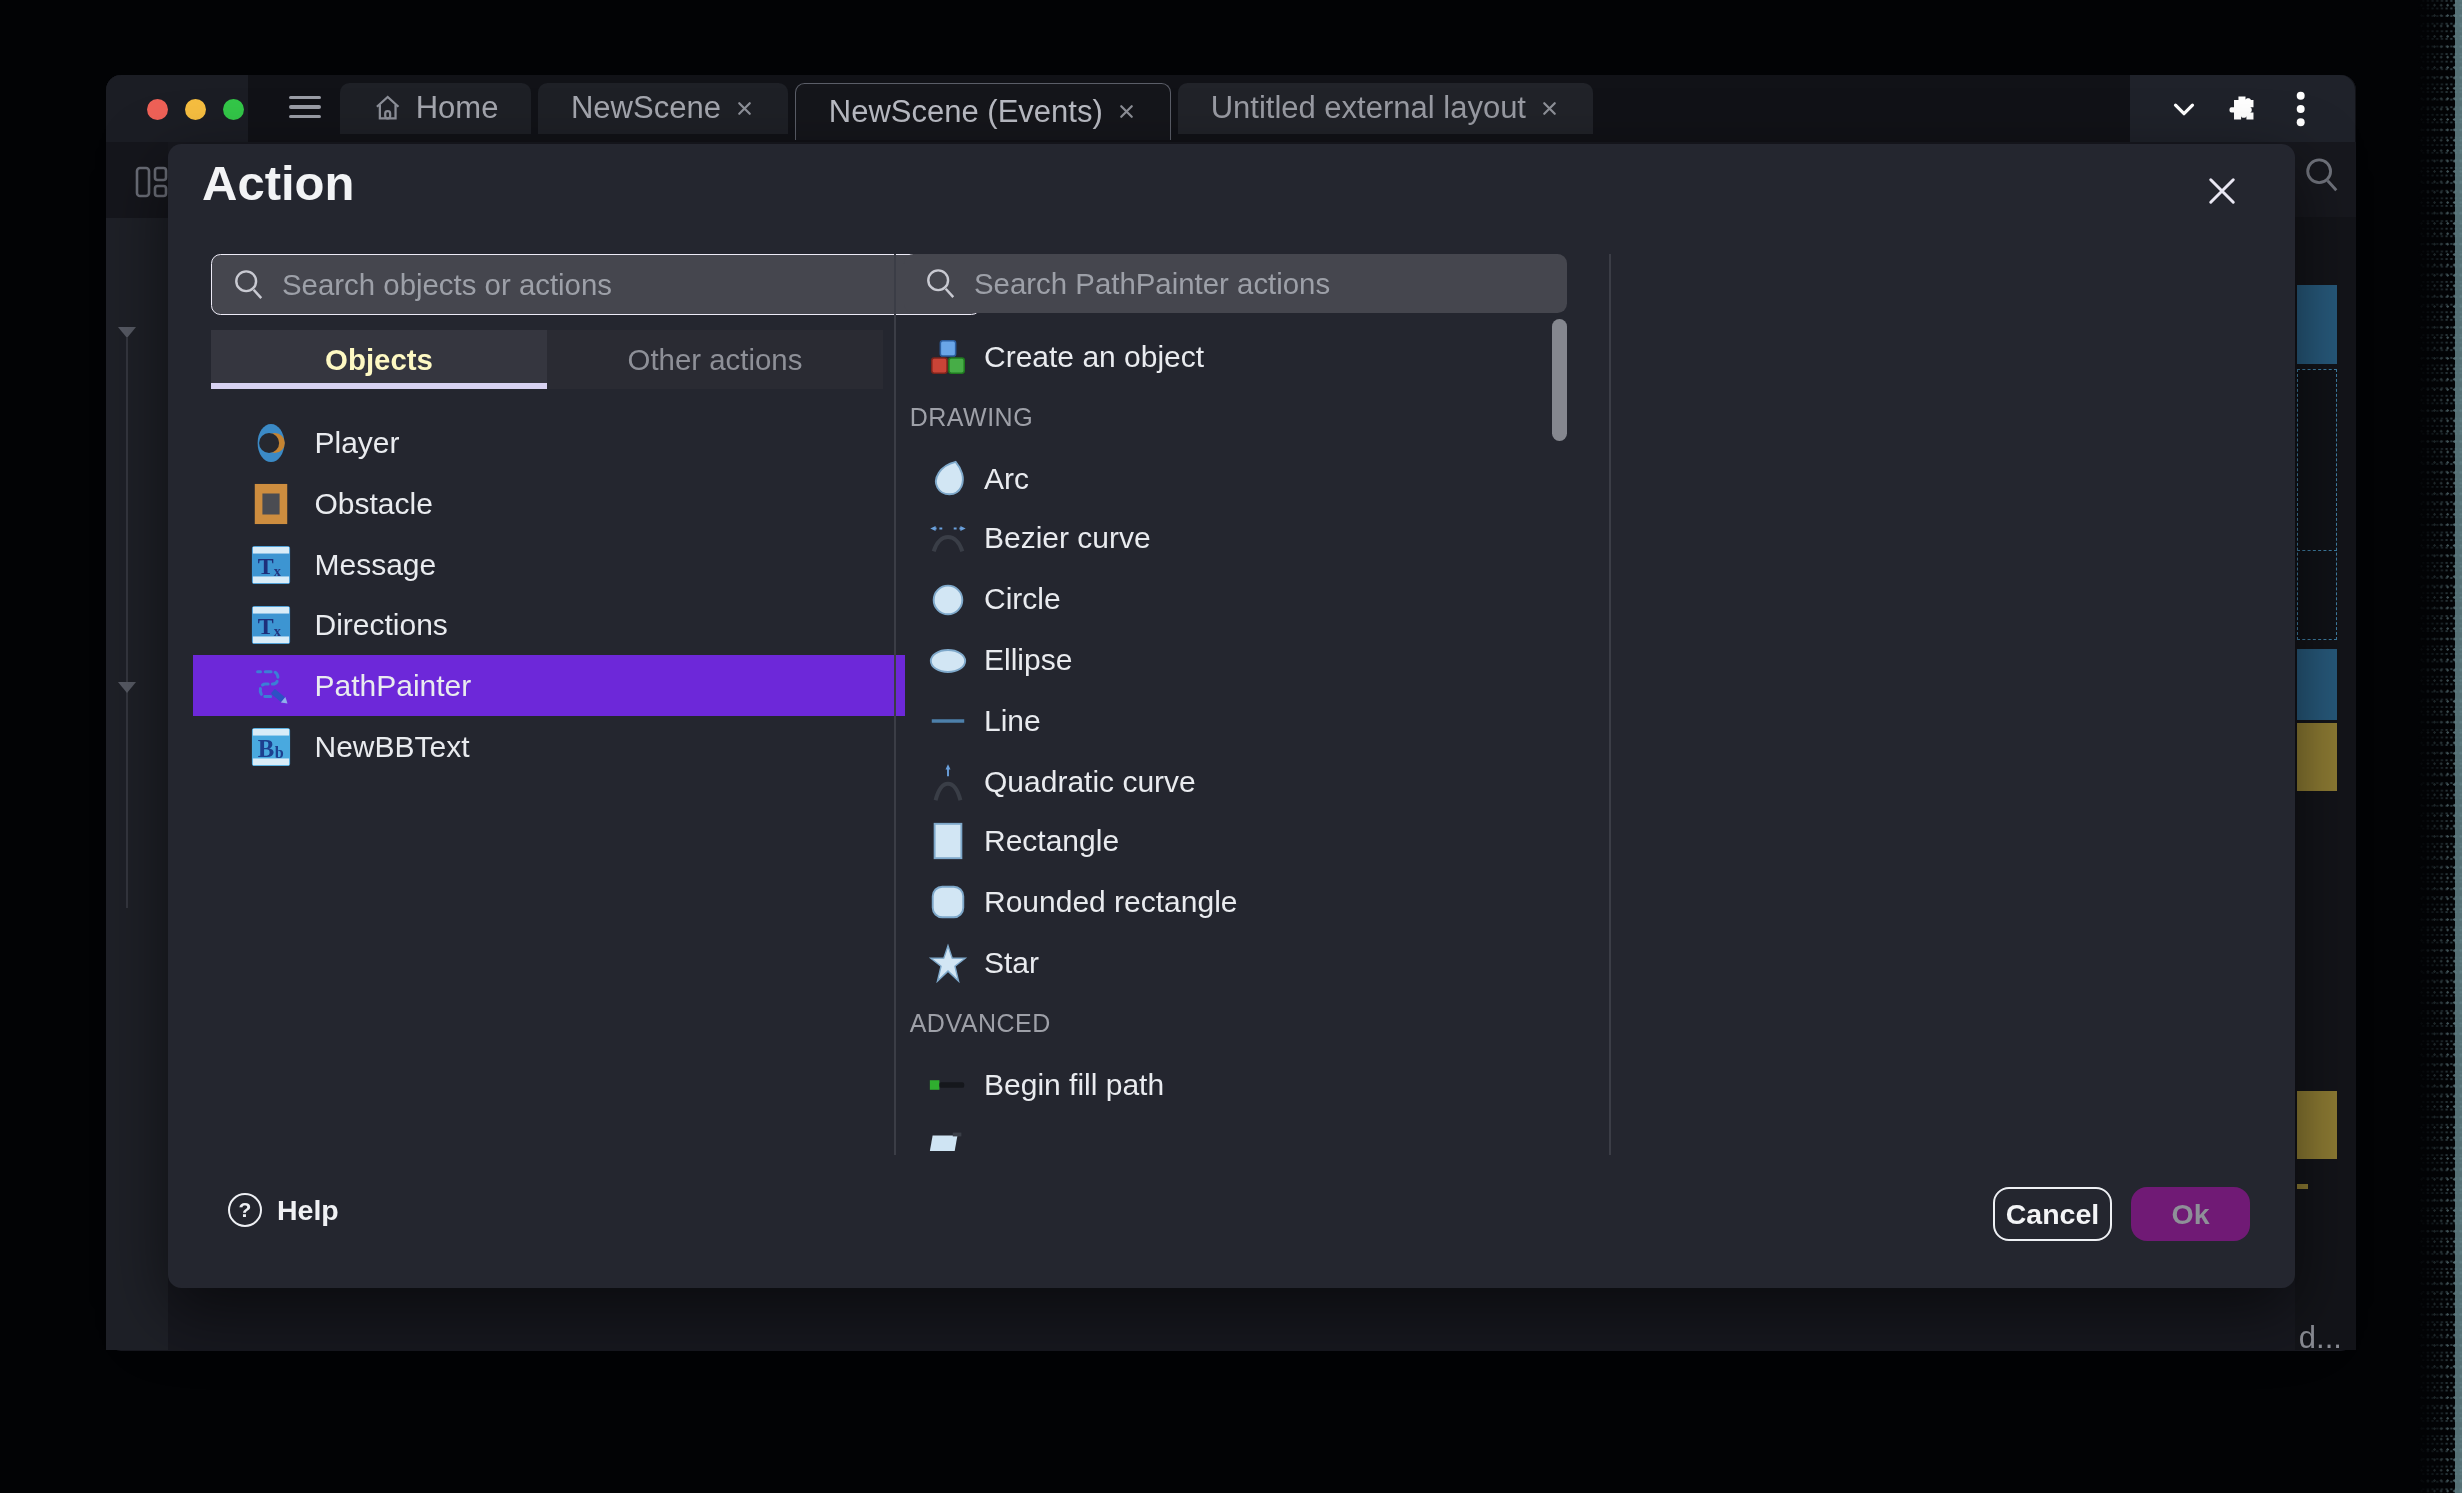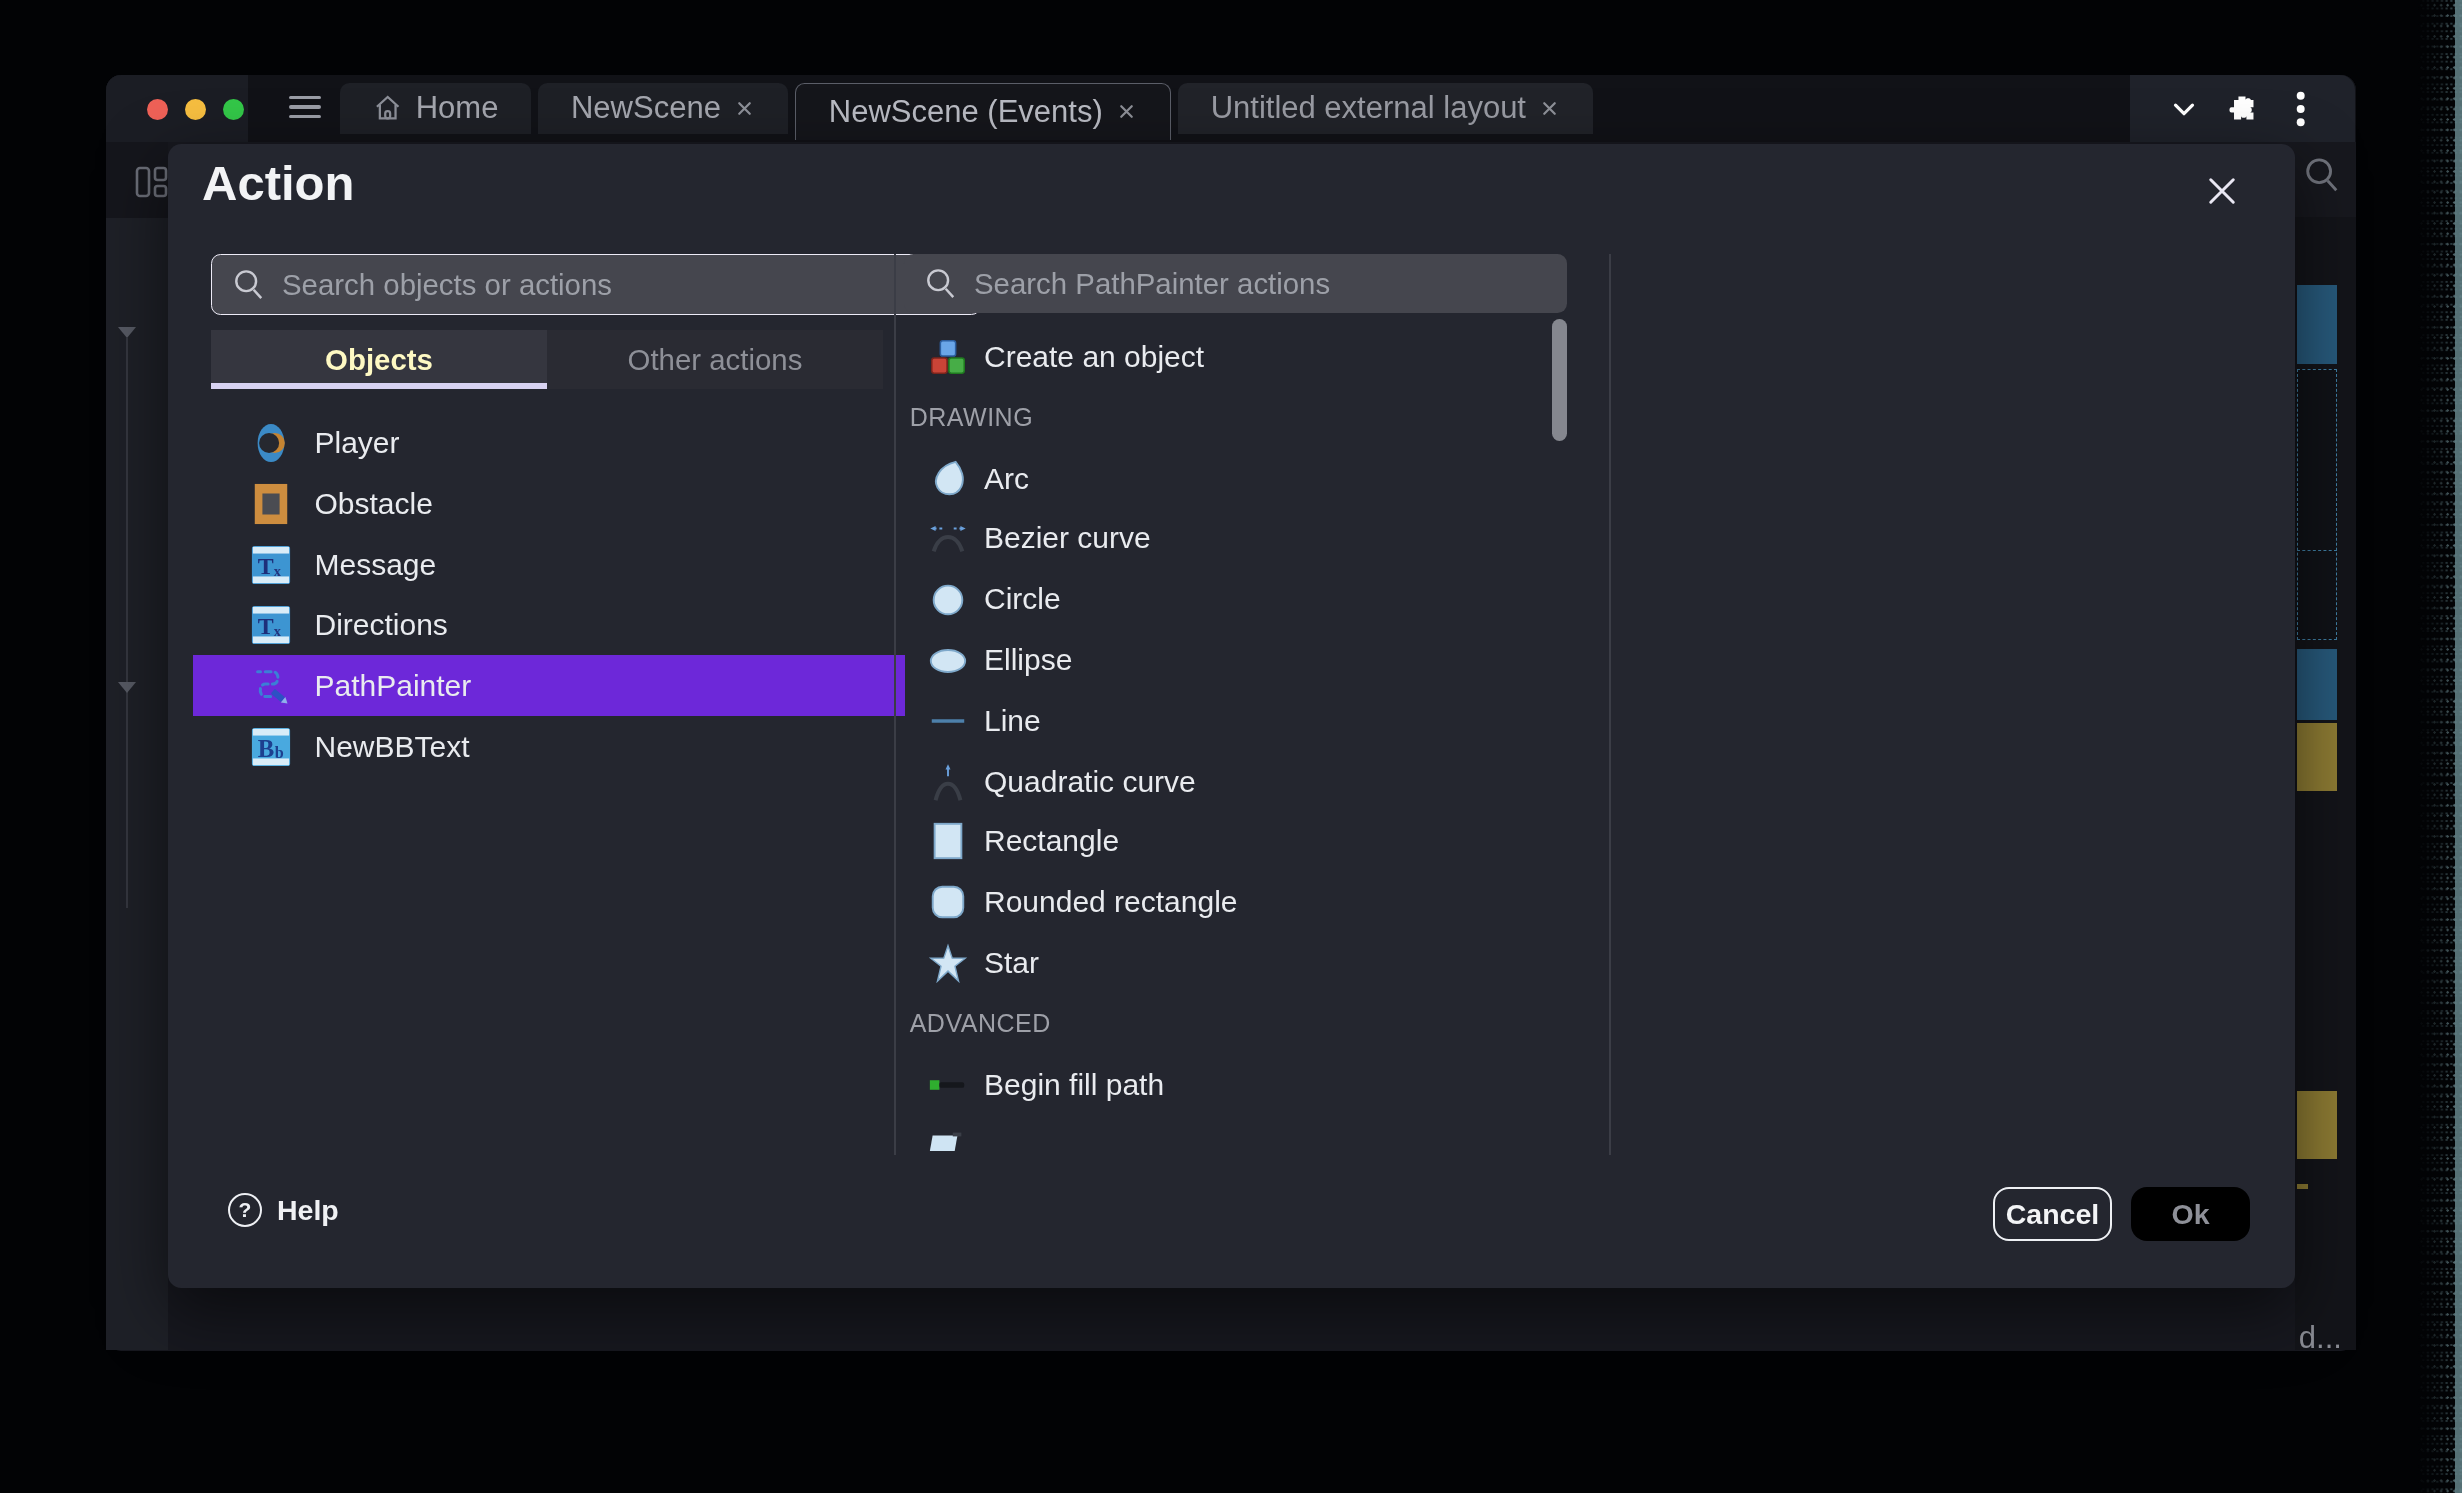--- a/index.html
+++ b/index.html
@@ -86,21 +86,21 @@
   .act-ic{position:absolute;left:23px;top:9.5px;width:42px;height:42px;display:flex;}
   .act-label{position:absolute;left:80px;top:50%;transform:translateY(-50%);font-size:30px;color:#e9ebef;white-space:nowrap;}
   .act-header{position:absolute;left:5.7px;width:665px;height:61px;display:flex;align-items:center;font-size:25px;letter-spacing:0.5px;color:#9ea0a8;}
   #scrollbar{position:absolute;left:1384px;top:175px;width:15px;height:122px;border-radius:7.6px;background:#85878f;cursor:pointer;}
 
   #help-btn{position:absolute;left:60px;top:1049px;display:flex;align-items:center;gap:15px;cursor:pointer;}
   #help-circle{width:34px;height:34px;border:2.8px solid #eef0f4;border-radius:50%;display:flex;align-items:center;justify-content:center;font-size:21px;font-weight:bold;color:#eef0f4;}
   #help-label{font-size:28.5px;font-weight:bold;color:#f0f1f4;}
   .dlg-btn{position:absolute;top:1043px;width:119px;height:54px;border-radius:16px;display:flex;align-items:center;justify-content:center;font-size:28.5px;font-weight:bold;cursor:pointer;}
   #cancel-btn{left:1825px;border:2.4px solid #eef0f4;color:#f3f4f6;background:transparent;}
-  #ok-btn{left:1963px;background:#000000;color:#8e9098;cursor:default;}
+  #ok-btn{left:1963px;background:#701a75;color:#8e9098;cursor:default;}
 </style>
 </head>
 <body>
 
 <div id="canvas">
   <div id="noise"></div>
   <div id="noise-edge"></div>
 
   <div id="window">
 

